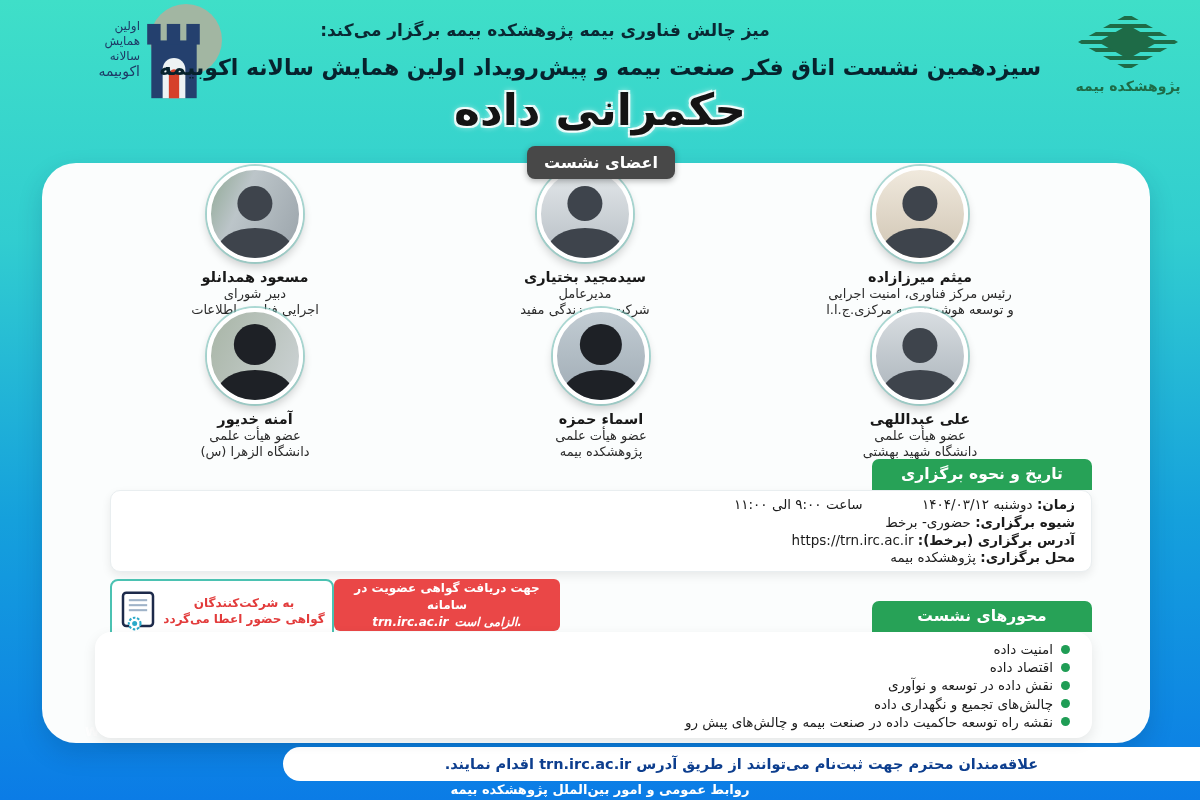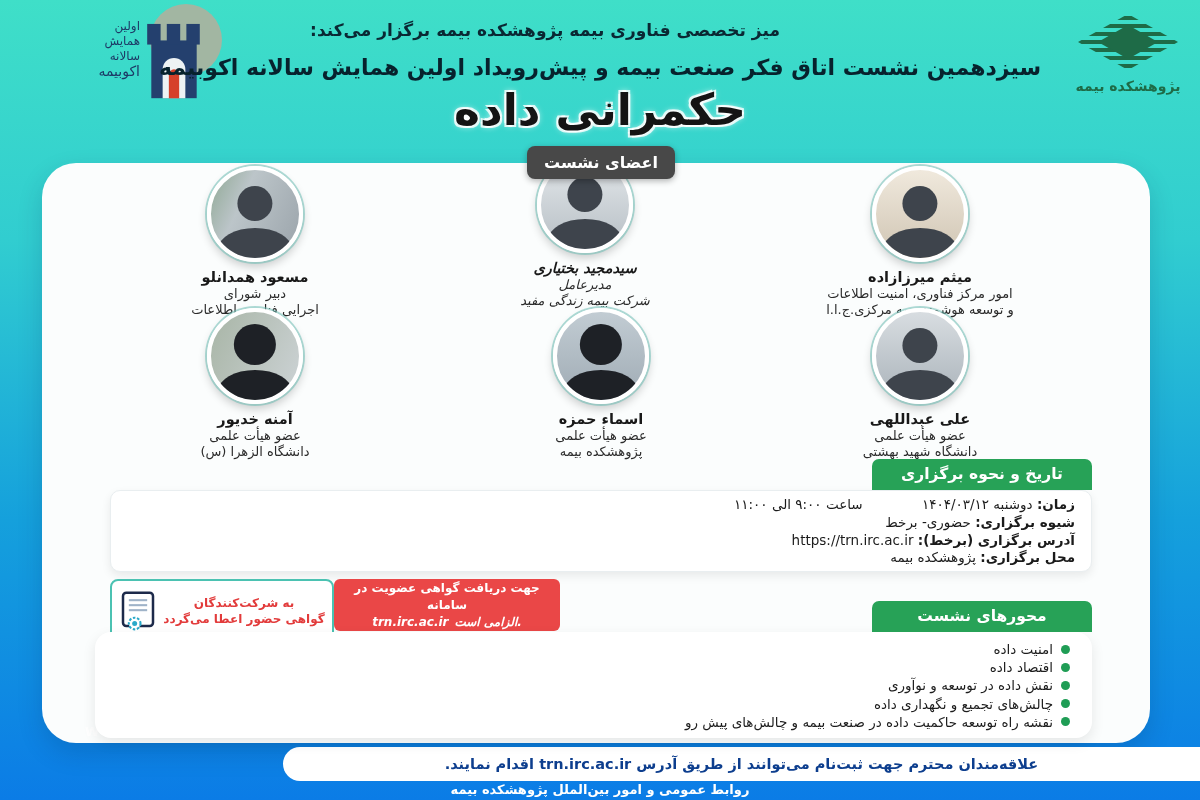--- a/index.html
+++ b/index.html
@@ -29,21 +29,21 @@
   
   .panel{ position:absolute; left:42px; top:163px; width:1108px; height:580px;
     background:#FBFDFD; border-radius:34px; box-shadow:0 10px 24px rgba(0,40,90,.18); }
 
   .badge-dark{ position:absolute; left:527px; top:146px; width:148px; height:33px; z-index:5;
     background:#484848; border-radius:8px; color:#fff; font-size:16px; font-weight:bold;
     text-align:center; line-height:33px; direction:rtl; box-shadow:0 2px 6px rgba(0,0,0,.3); }
 
   
   .person{ position:absolute; width:270px; text-align:center; direction:rtl; z-index:2; }
-  .p0{ left:120px; top:166px; } .p1{ left:450px; top:157px;font-style:italic; } .p2{ left:785px; top:166px; }
+  .p0{ left:120px; top:166px; } .p1{ left:450px; top:166px; } .p2{ left:785px; top:166px; }
   .p3{ left:120px; top:308px; } .p4{ left:466px; top:308px; } .p5{ left:785px; top:308px; }
   .avatar{ width:96px; height:96px; margin:0 auto; border-radius:50%; border:4px solid #fff;
     box-shadow:0 0 0 2px rgba(110,190,180,.55), 0 5px 10px rgba(0,0,0,.20);
     position:relative; overflow:hidden; }
   .avatar::before{ content:""; position:absolute; left:50%; top:18%; width:40%; height:40%;
     transform:translateX(-50%); border-radius:50%; background:#3E444C; }
   .avatar::after{ content:""; position:absolute; left:50%; bottom:-14%; width:84%; height:48%;
     transform:translateX(-50%); border-radius:50% 50% 0 0; background:#3E444C; }
   .female::before, .female::after{ background:#1E2126; }
   .female::before{ width:48%; height:46%; top:14%; }
@@ -128,21 +128,21 @@
           </clipPath>
         </defs>
       <g clip-path="url(#dia)" stroke="#1E6B47" stroke-width="4">
         <path d="M0 4 H100 M0 12 H100 M0 20 H100 M0 28 H100 M0 36 H100 M0 44 H100 M0 52 H100" fill="none"></path>
       </g>
       <path d="M50 11 L80 28 L50 45 L20 28 Z" fill="#1E6B47"></path>
     </svg>
     <div class="irc-caption">پژوهشکده بیمه</div>
   </div>
 
-  <div class="hdr-line1">میز تخصصی فناوری بیمه پژوهشکده بیمه برگزار می‌کند:</div>
+  <div class="hdr-line1">میز چالش فناوری بیمه پژوهشکده بیمه برگزار می‌کند:</div>
   <div class="hdr-line2">سیزدهمین نشست اتاق فکر صنعت بیمه و پیش‌رویداد اولین همایش سالانه اکوبیمه</div>
   <div class="hdr-title">حکمرانی داده</div>
 
   <div class="panel"></div>
 
   <div class="badge-dark">اعضای نشست</div>
 
   <div class="person p0">
     <div class="avatar a1"></div>
     <div class="p-name">مسعود همدانلو</div>
@@ -151,21 +151,21 @@
   </div>
   <div class="person p1">
     <div class="avatar a2"></div>
     <div class="p-name">سیدمجید بختیاری</div>
     <div class="p-role">مدیرعامل</div>
     <div class="p-role">شرکت بیمه زندگی مفید</div>
   </div>
   <div class="person p2">
     <div class="avatar a3"></div>
     <div class="p-name">میثم میرزازاده</div>
-    <div class="p-role">امور مرکز فناوری، امنیت اطلاعات</div>
+    <div class="p-role">رئیس مرکز فناوری، امنیت اجرایی</div>
     <div class="p-role">و توسعه هوشمند بیمه مرکزی.ج.ا.ا</div>
   </div>
   <div class="person p3">
     <div class="avatar a4 female"></div>
     <div class="p-name">آمنه خدیور</div>
     <div class="p-role">عضو هیأت علمی</div>
     <div class="p-role">دانشگاه الزهرا (س)</div>
   </div>
   <div class="person p4">
     <div class="avatar a5 female"></div>

